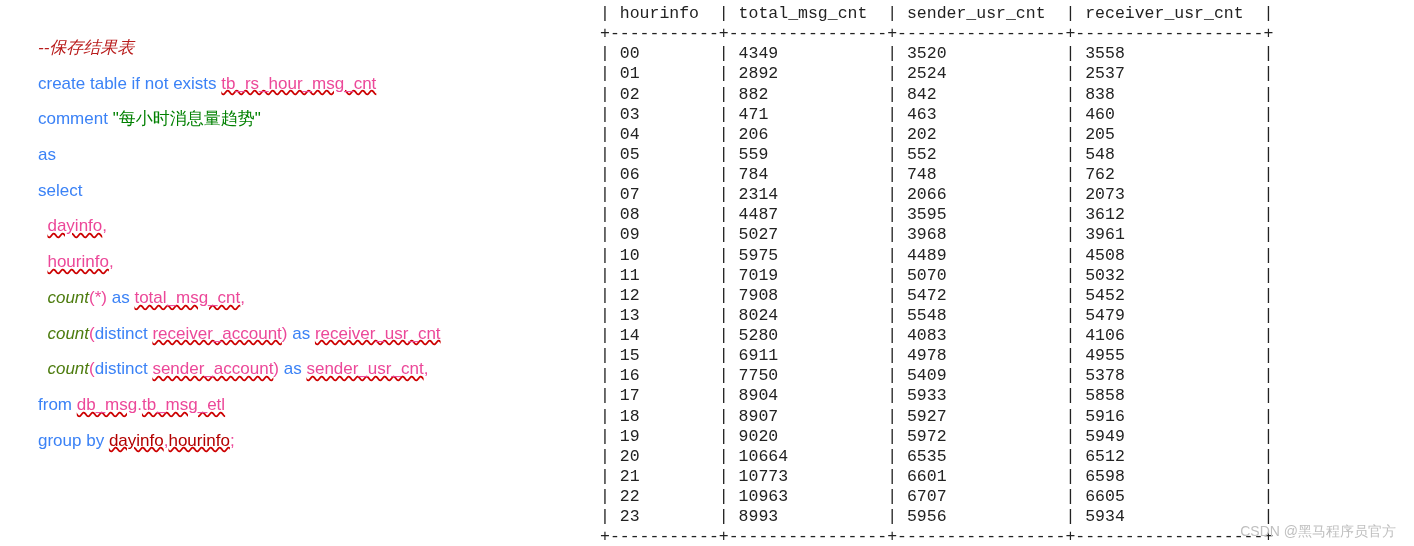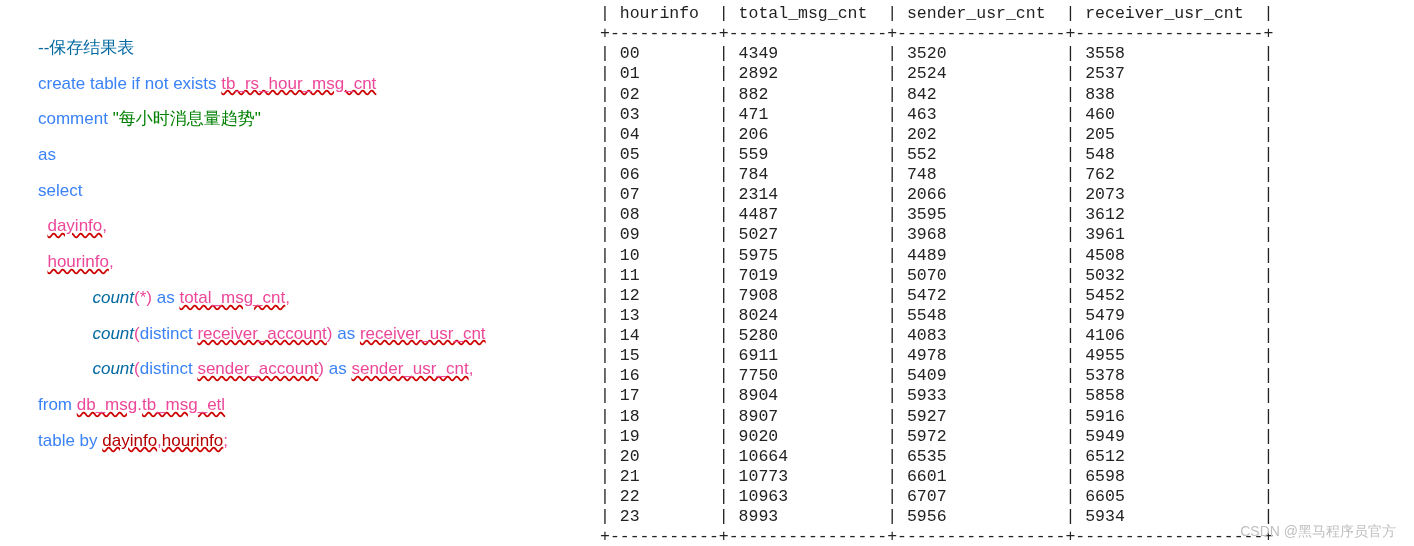--- a/index.html
+++ b/index.html
@@ -16,22 +16,22 @@
     padding: 30px 0 0 38px;
     box-sizing: border-box;
   }
   .sql-line {
     font-size: 17px;
     line-height: 2.1;
     white-space: pre;
     font-family: Arial, sans-serif;
   }
   .kw-blue { color: #3b82f6; }
-  .kw-olive { color: #0369a1; font-style: italic; margin-left: 45px; }
-  .kw-gray { color: #0369a1; }
+  .kw-olive { color: #4d7c0f; font-style: italic; }
+  .kw-gray { color: #b91c1c; font-style: italic; }
   .kw-red { color: #b30000; }
   .kw-black { color: #ec4899; }
   .str-green { color: #008000; }
   .u-red { text-decoration: underline; text-decoration-style: wavy; text-decoration-color: #cc0000; }
   .right-pane {
     flex: 1;
     padding: 4px 16px 0 0;
     font-family: "Courier New", monospace;
     font-size: 16.5px;
     line-height: 1.22;
@@ -56,21 +56,21 @@
   <div class="sql-line"><span class="kw-blue">create table if not exists</span><span> </span><span class="kw-black u-red">tb_rs_hour_msg_cnt</span></div>
   <div class="sql-line"><span class="kw-blue">comment</span><span> </span><span class="str-green">"每小时消息量趋势"</span></div>
   <div class="sql-line"><span class="kw-blue">as</span></div>
   <div class="sql-line"><span class="kw-blue">select</span></div>
   <div class="sql-line"><span>  </span><span class="kw-black u-red">dayinfo</span><span class="kw-black">,</span></div>
   <div class="sql-line"><span>  </span><span class="kw-black u-red">hourinfo</span><span class="kw-black">,</span></div>
   <div class="sql-line"><span>  </span><span class="kw-olive">count</span><span class="kw-black">(</span><span class="kw-black">*</span><span class="kw-black">)</span><span class="kw-blue"> as </span><span class="kw-black u-red">total_msg_cnt</span><span class="kw-black">,</span></div>
   <div class="sql-line"><span>  </span><span class="kw-olive">count</span><span class="kw-black">(</span><span class="kw-blue">distinct</span><span> </span><span class="kw-black u-red">receiver_account</span><span class="kw-black">)</span><span class="kw-blue"> as </span><span class="kw-black u-red">receiver_usr_cnt</span></div>
   <div class="sql-line"><span>  </span><span class="kw-olive">count</span><span class="kw-black">(</span><span class="kw-blue">distinct</span><span> </span><span class="kw-black u-red">sender_account</span><span class="kw-black">)</span><span class="kw-blue"> as </span><span class="kw-black u-red">sender_usr_cnt</span><span class="kw-black">,</span></div>
   <div class="sql-line"><span class="kw-blue">from </span><span class="kw-black u-red">db_msg</span><span class="kw-black">.</span><span class="kw-black u-red">tb_msg_etl</span></div>
-  <div class="sql-line"><span class="kw-blue">table by </span><span class="kw-red u-red">dayinfo</span><span class="kw-black">,</span><span class="kw-red u-red">hourinfo</span><span class="kw-black">;</span></div>
+  <div class="sql-line"><span class="kw-blue">group by </span><span class="kw-red u-red">dayinfo</span><span class="kw-black">,</span><span class="kw-red u-red">hourinfo</span><span class="kw-black">;</span></div>
 </div>
 
 <div class="right-pane">
   <div class="table-wrap" id="ascii-table">| hourinfo  | total_msg_cnt  | sender_usr_cnt  | receiver_usr_cnt  |
 +-----------+----------------+-----------------+-------------------+
 | 00        | 4349           | 3520            | 3558              |
 | 01        | 2892           | 2524            | 2537              |
 | 02        | 882            | 842             | 838               |
 | 03        | 471            | 463             | 460               |
 | 04        | 206            | 202             | 205               |

